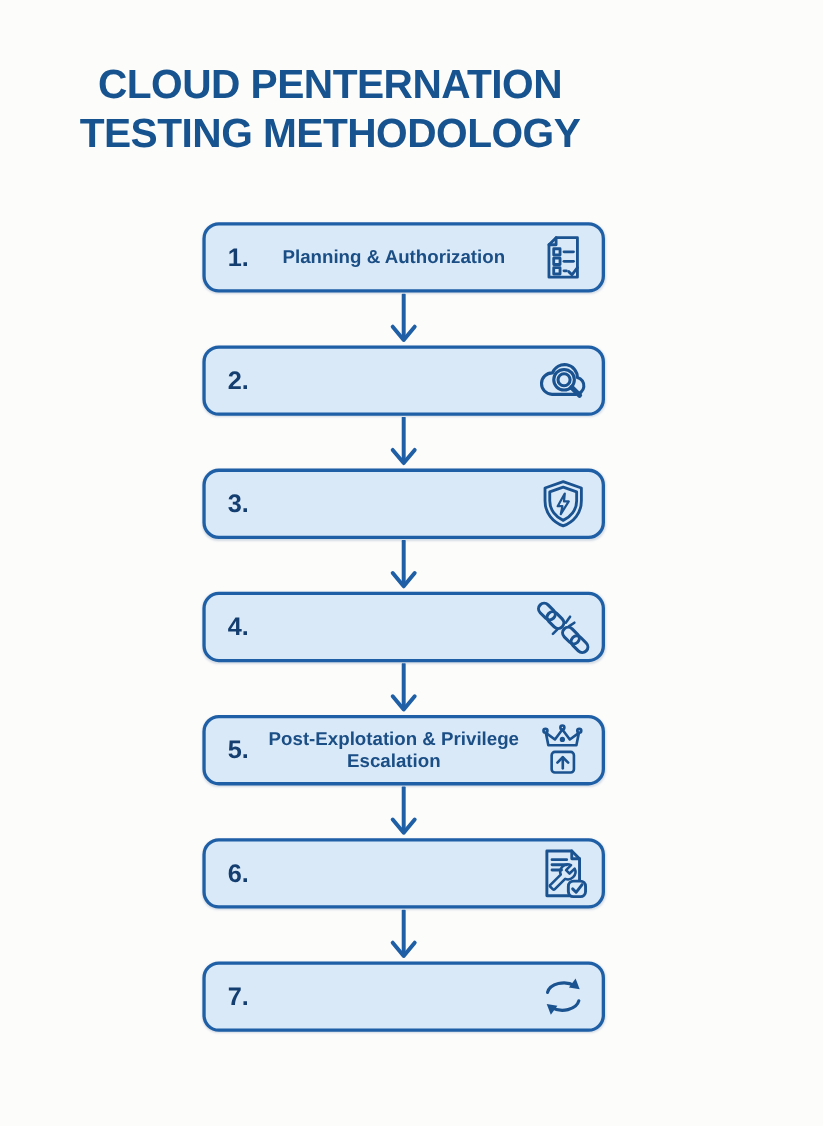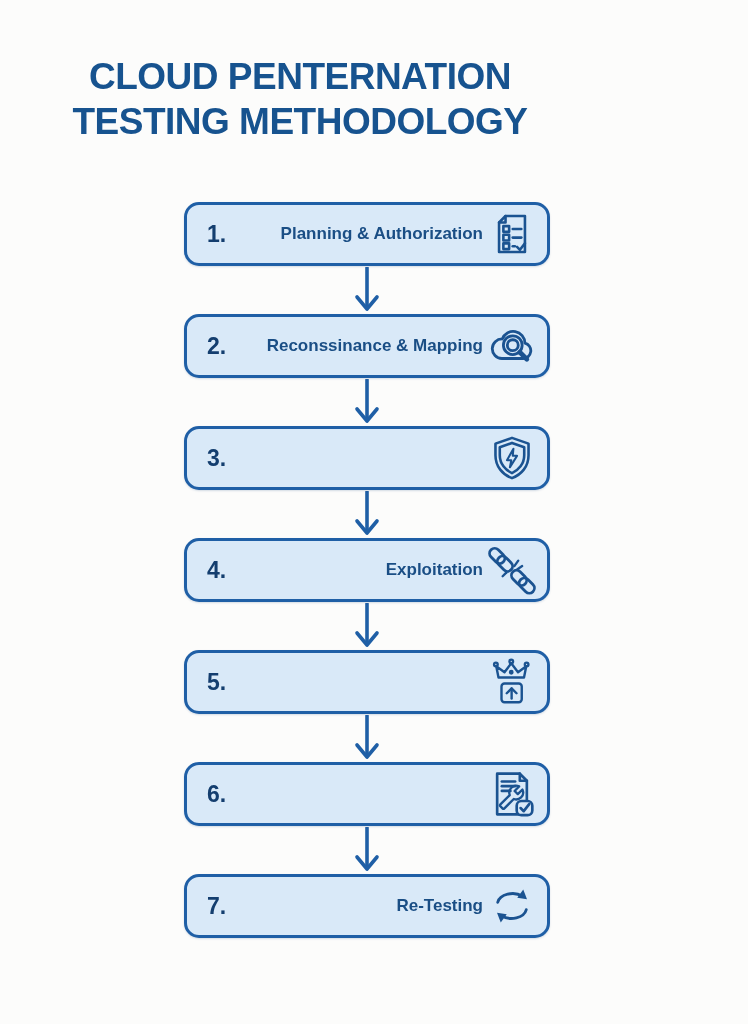--- a/index.html
+++ b/index.html
@@ -26,21 +26,21 @@
     background:#d9e9f8;
     border:3.5px solid #1f5fa6;border-radius:15px;
     box-shadow:0 1px 2px rgba(25,70,130,.18);
   }
   .num{
     position:absolute;left:20px;top:50%;transform:translateY(-50%);
     font-size:23px;font-weight:800;color:#143e6f;
   }
   .label{
     position:absolute;left:46px;right:64px;top:50%;transform:translateY(-50%);
-    text-align:right;
+    text-align:center;
     font-size:17px;font-weight:800;color:#1a4e85;line-height:1.15;
   }
   .icon{
     position:absolute;right:8px;top:50%;transform:translateY(-50%);
     width:54px;height:58px;display:flex;align-items:center;justify-content:center;
   }
   .icon svg{color:#1b5391;}
   .connector{width:366px;height:48px;display:flex;align-items:center;justify-content:center;}
   .connector svg{display:block;}
 </style>
@@ -70,21 +70,20 @@
   </div>
   <div class="connector">
     <svg width="26" height="46" viewBox="0 0 26 46" fill="none" stroke="#1f5fa6" stroke-width="3.6" stroke-linecap="round" stroke-linejoin="round">
       <path d="M13 1 V40"></path>
         <path d="M3 30 L13 42 L23 30"></path>
     </svg>
   </div>
 
   <div class="step">
     <span class="num">2.</span>
-    <span class="label">Reconssinance &amp; Mapping</span>
     <span class="icon">
       <svg width="52" height="50" viewBox="0 0 64 64" fill="none" stroke="currentColor" stroke-width="3.6" stroke-linecap="round" stroke-linejoin="round">
         <path d="M19 48 H46 a10 10 0 0 0 2.5 -19.7 A15 15 0 0 0 19.5 23 a10.5 10.5 0 0 0 -0.5 25 Z"></path>
         <circle cx="33" cy="31" r="12"></circle>
         <circle cx="33" cy="31" r="7"></circle>
         <path d="M42 40 L51 49" stroke-width="6"></path>
       </svg>
     </span>
   </div>
   <div class="connector">
@@ -106,21 +105,20 @@
   </div>
   <div class="connector">
     <svg width="26" height="46" viewBox="0 0 26 46" fill="none" stroke="#1f5fa6" stroke-width="3.6" stroke-linecap="round" stroke-linejoin="round">
       <path d="M13 1 V40"></path>
         <path d="M3 30 L13 42 L23 30"></path>
     </svg>
   </div>
 
   <div class="step">
     <span class="num">4.</span>
-    <span class="label">Exploitation</span>
     <span class="icon">
       <svg width="50" height="52" viewBox="0 0 64 64" fill="none" stroke="currentColor" stroke-width="3.6" stroke-linecap="round" stroke-linejoin="round">
         <rect x="2" y="7.5" width="22" height="13" rx="6.5" transform="rotate(45 13 14)"></rect>
         <rect x="12" y="17.5" width="22" height="13" rx="6.5" transform="rotate(45 23 24)"></rect>
         <rect x="30" y="35.5" width="22" height="13" rx="6.5" transform="rotate(45 41 42)"></rect>
         <rect x="40" y="45.5" width="22" height="13" rx="6.5" transform="rotate(45 51 52)"></rect>
         <path d="M40 20 L35 27" stroke-width="3"></path>
         <path d="M45 27 L39 31" stroke-width="3"></path>
         <path d="M25 35 L20 40" stroke-width="3"></path>
       </svg>
@@ -128,20 +126,21 @@
   </div>
   <div class="connector">
     <svg width="26" height="46" viewBox="0 0 26 46" fill="none" stroke="#1f5fa6" stroke-width="3.6" stroke-linecap="round" stroke-linejoin="round">
       <path d="M13 1 V40"></path>
         <path d="M3 30 L13 42 L23 30"></path>
     </svg>
   </div>
 
   <div class="step">
     <span class="num">5.</span>
+    <span class="label">Post-Explotation &amp; Privilege Escalation</span>
     <span class="icon">
       <svg width="48" height="56" viewBox="0 0 64 64" fill="none" stroke="currentColor" stroke-width="3.2" stroke-linecap="round" stroke-linejoin="round">
         <path d="M14 26 L11 11 L22 19 L31 7 L40 19 L51 11 L48 26 Z"></path>
         <circle cx="10.5" cy="8.5" r="2.4"></circle>
         <circle cx="31" cy="4.5" r="2.4"></circle>
         <circle cx="51.5" cy="8.5" r="2.4"></circle>
         <circle cx="31" cy="19" r="1.6"></circle>
         <rect x="18" y="34" width="27" height="25" rx="4"></rect>
         <path d="M31.5 54 V41"></path>
         <path d="M25 47 L31.5 40.5 L38 47"></path>
@@ -174,21 +173,20 @@
   </div>
   <div class="connector">
     <svg width="26" height="46" viewBox="0 0 26 46" fill="none" stroke="#1f5fa6" stroke-width="3.6" stroke-linecap="round" stroke-linejoin="round">
       <path d="M13 1 V40"></path>
         <path d="M3 30 L13 42 L23 30"></path>
     </svg>
   </div>
 
   <div class="step">
     <span class="num">7.</span>
-    <span class="label">Re-Testing</span>
     <span class="icon">
       <svg width="52" height="48" viewBox="0 0 64 64" fill="none" stroke="currentColor" stroke-width="3.8" stroke-linecap="round" stroke-linejoin="round">
         <g id="arc7">
           <path d="M13 27 A20 14 0 0 1 46 19"></path>
           <path d="M52 23 L47 10 L39 21 Z" fill="currentColor" stroke="none"></path>
         </g>
         <use href="#arc7" transform="rotate(180 32 32)"></use>
       </svg>
     </span>
   </div>

